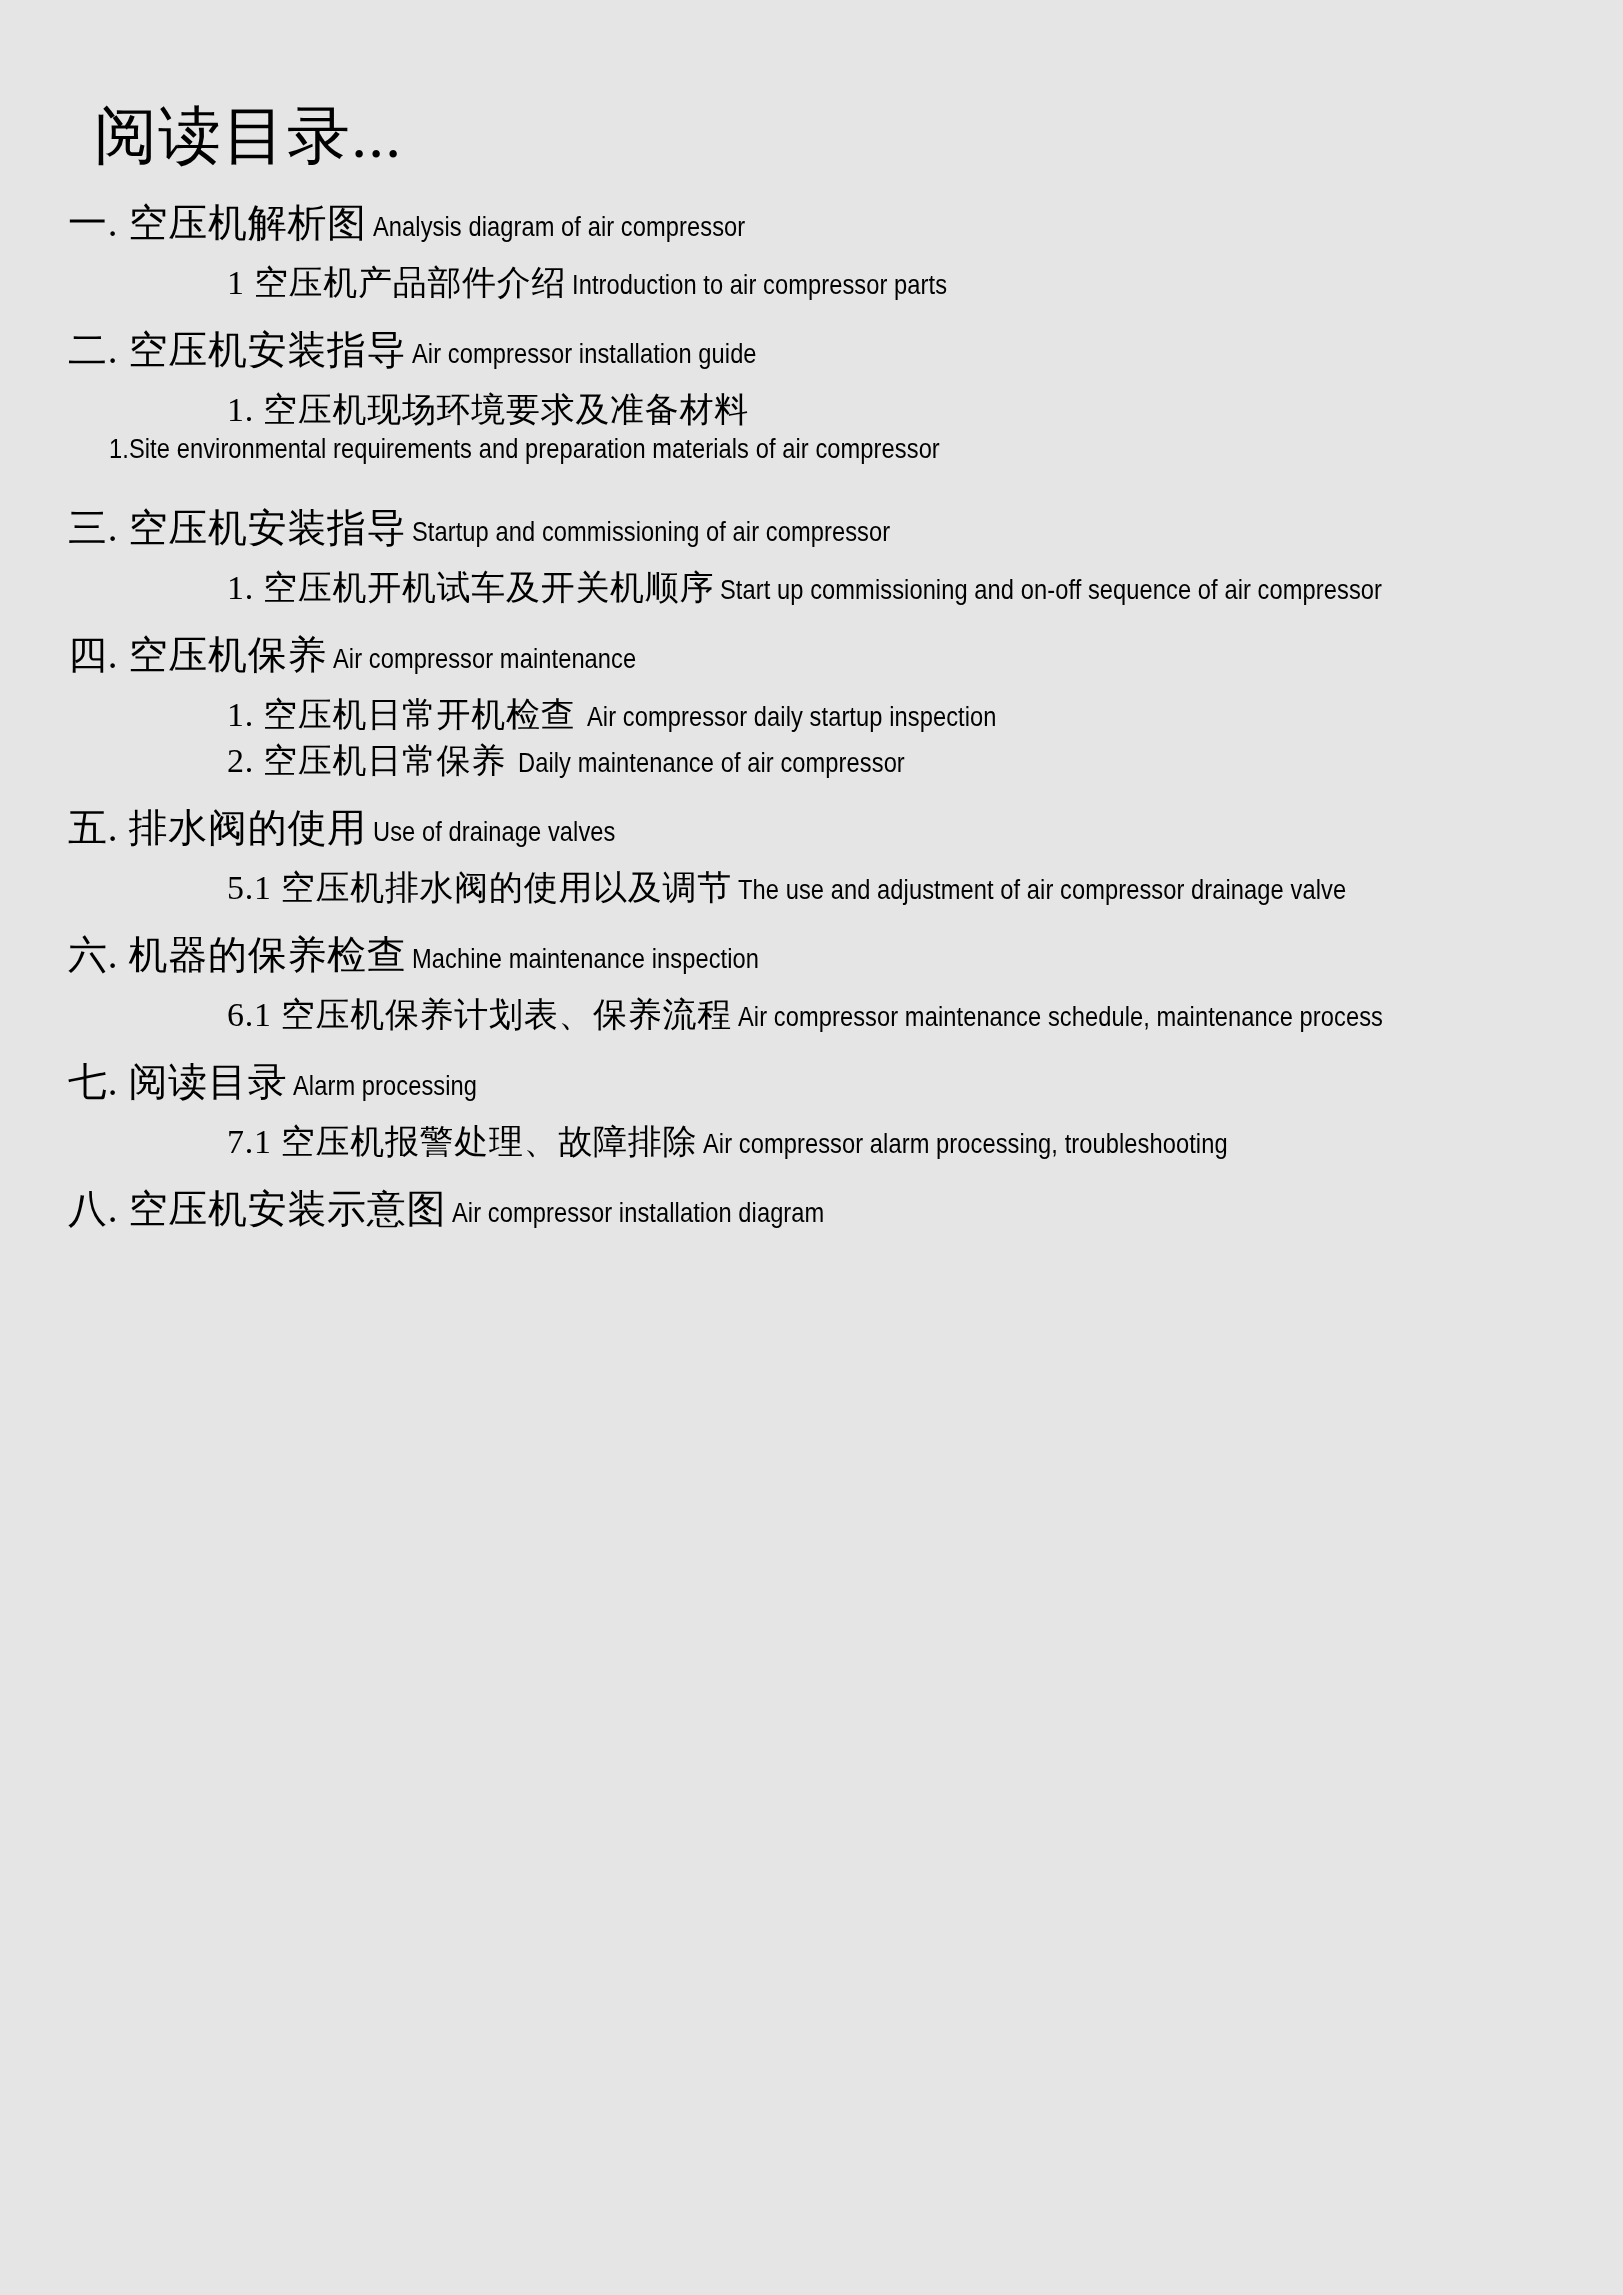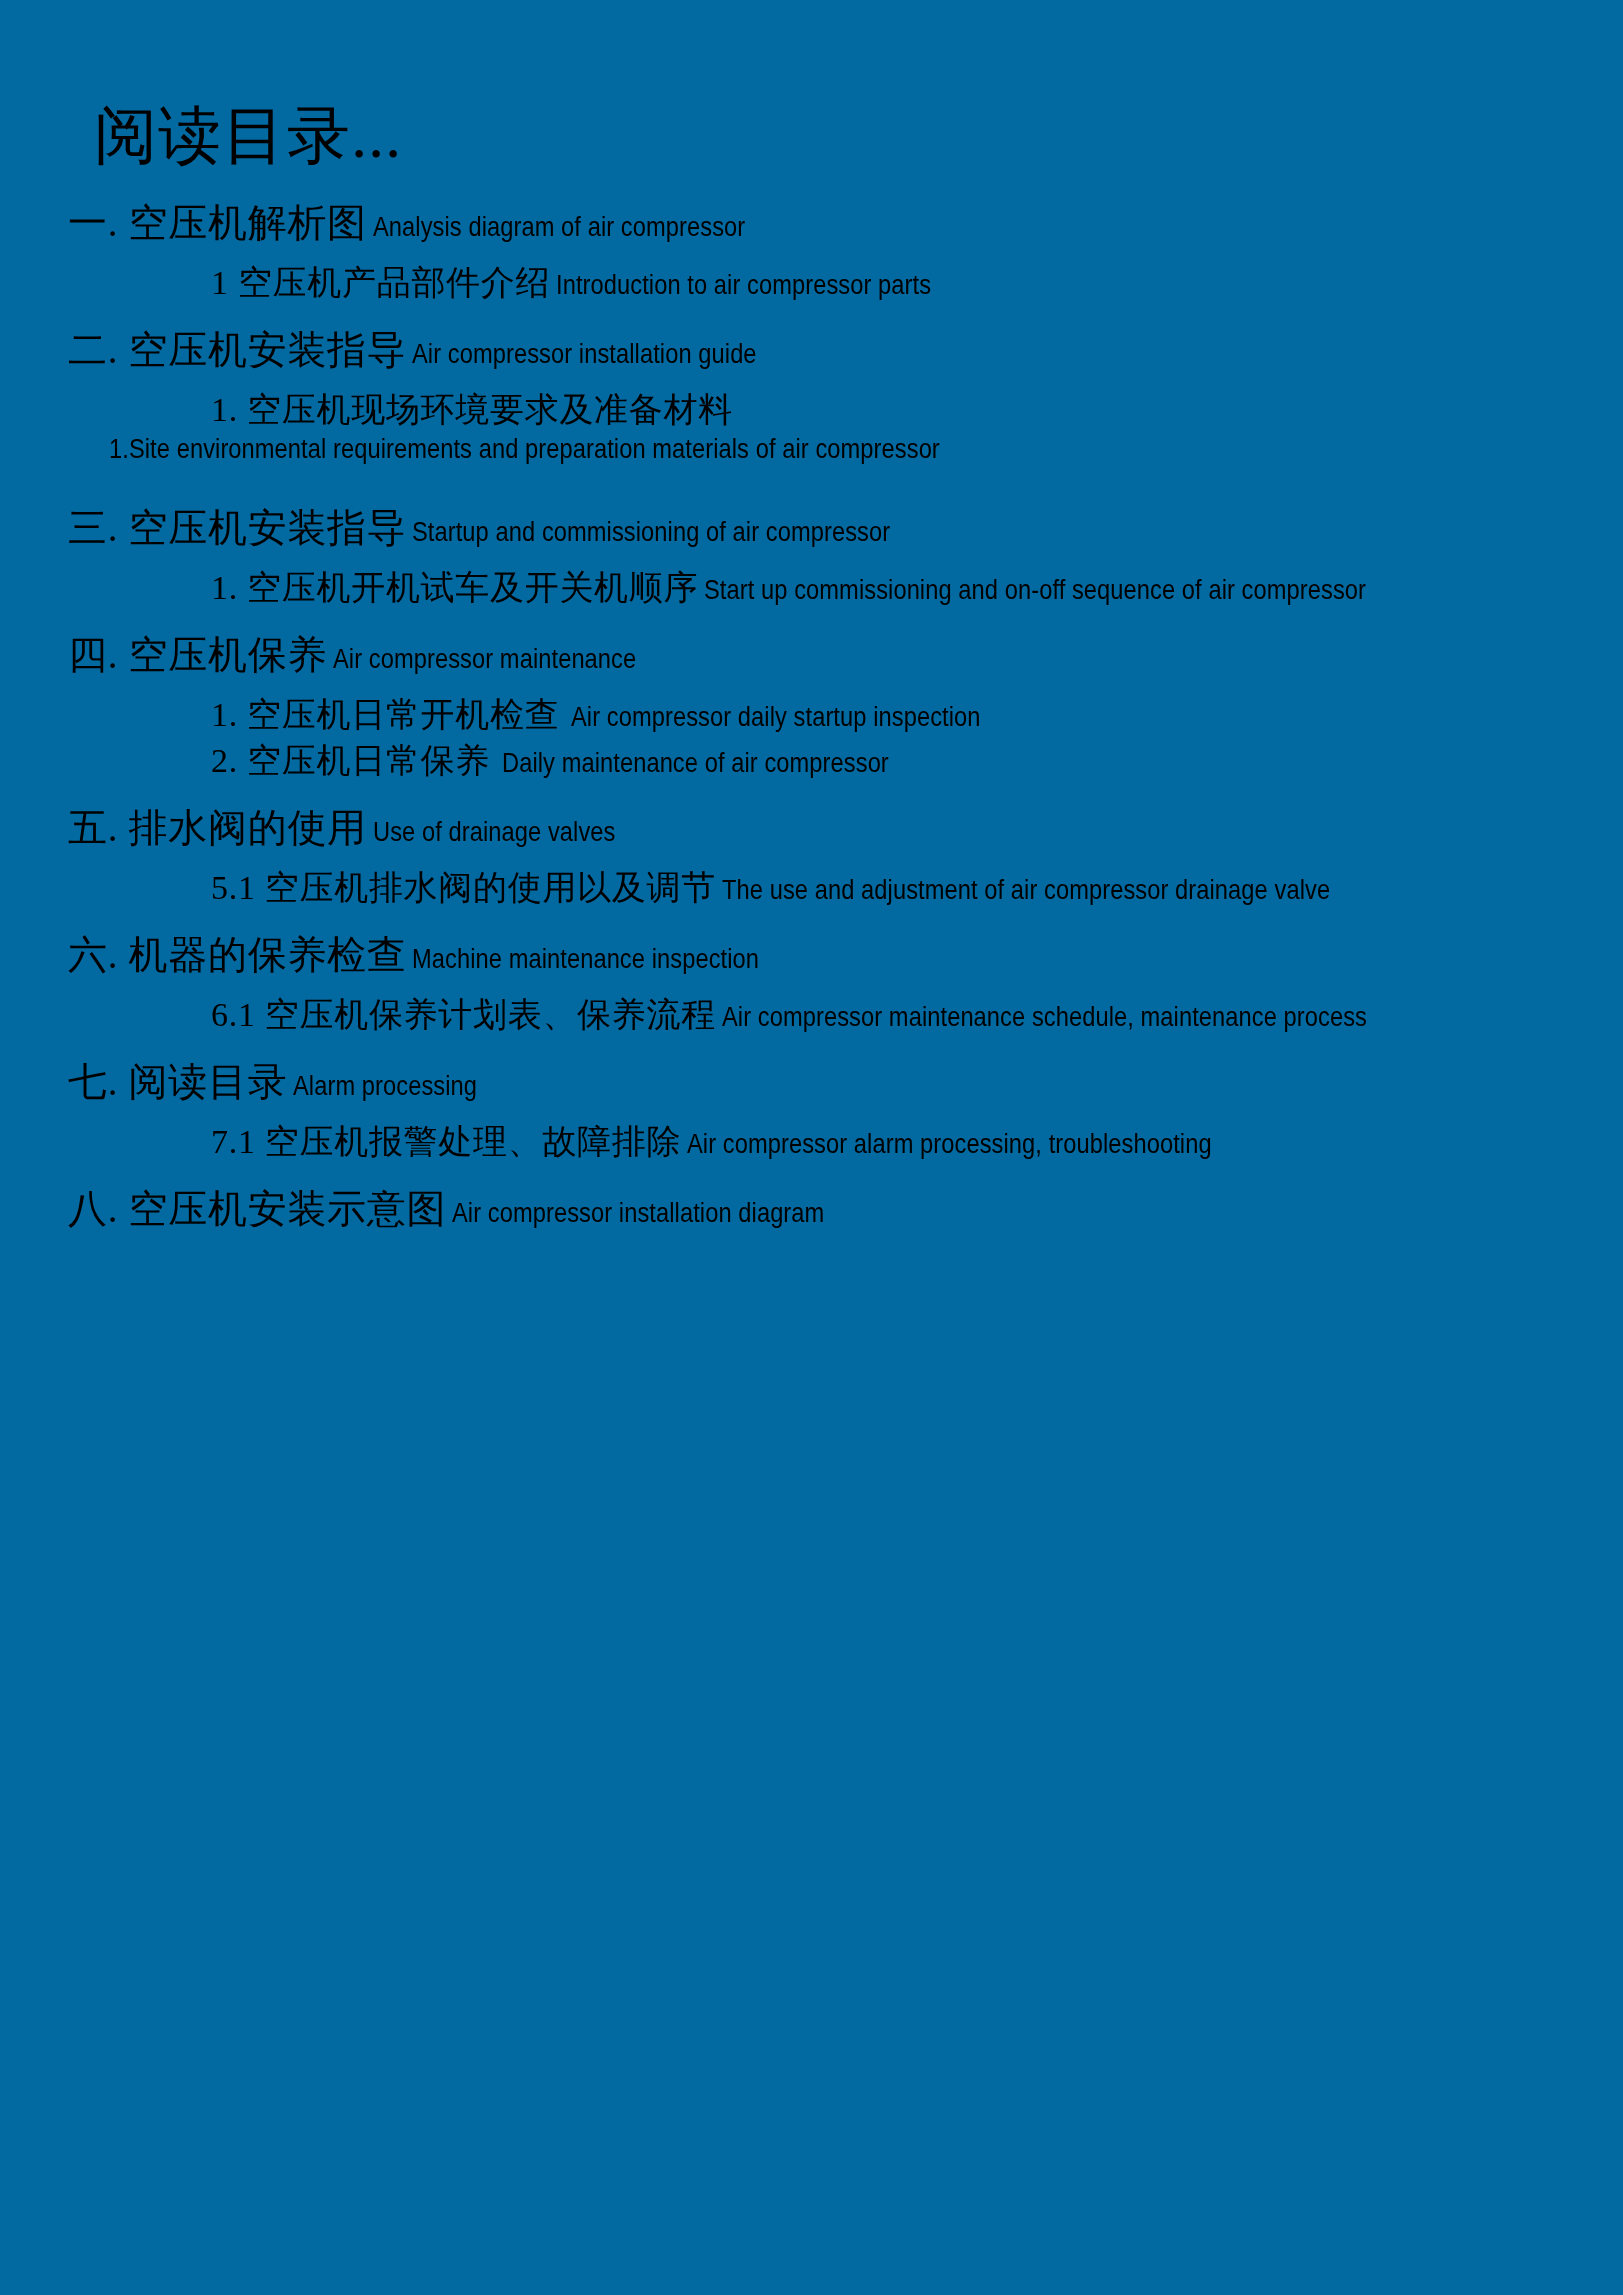--- a/index.html
+++ b/index.html
@@ -14,21 +14,21 @@
     position: relative;
     overflow: hidden;
     font-family: "Liberation Serif", "DejaVu Serif", serif;
     color: #000000;
     -webkit-font-smoothing: antialiased;
   }
 
   .page {
     position: absolute;
     inset: 0;
-    background: #0369a1;
+    background: #e5e5e5;
     text-decoration: underline;
   }
 
   
   .doc-title {
     position: absolute;
     left: 94px;
     top: 102px;
     font-family: "Liberation Serif", "DejaVu Serif", serif;
     font-size: 63px;
@@ -77,20 +77,21 @@
     font-family: "Liberation Serif", "DejaVu Serif", serif;
     font-size: 39px;
     letter-spacing: 0.7px;
     vertical-align: baseline;
   }
   .cn-sub {
     font-family: "Liberation Serif", "DejaVu Serif", serif;
     font-size: 34px;
     letter-spacing: 0.7px;
     vertical-align: baseline;
+    margin-left: 16px;
   }
   .en {
     font-family: "Liberation Sans Narrow", "Liberation Sans", "DejaVu Sans", sans-serif;
     font-size: 27.5px;
     font-stretch: condensed;
     transform: scaleX(0.86);
     transform-origin: left center;
     display: inline-block;
     vertical-align: baseline;
     letter-spacing: 0.1px;

